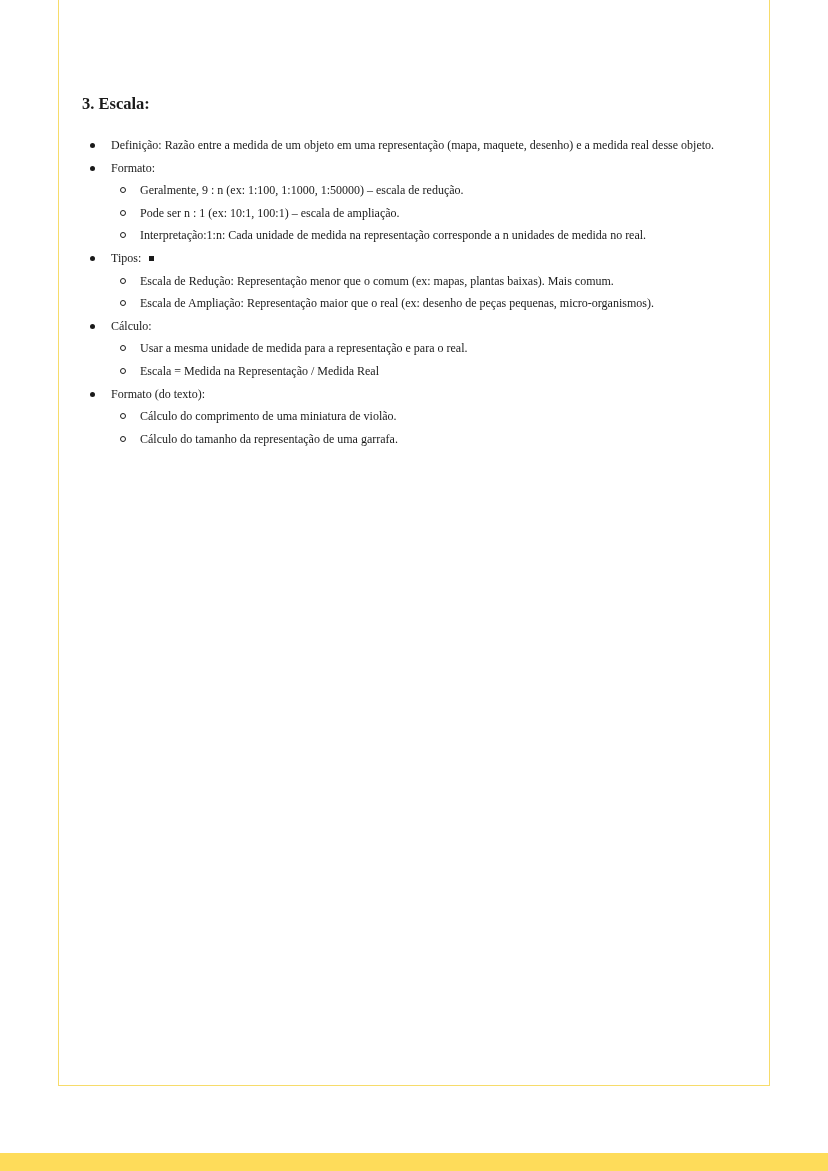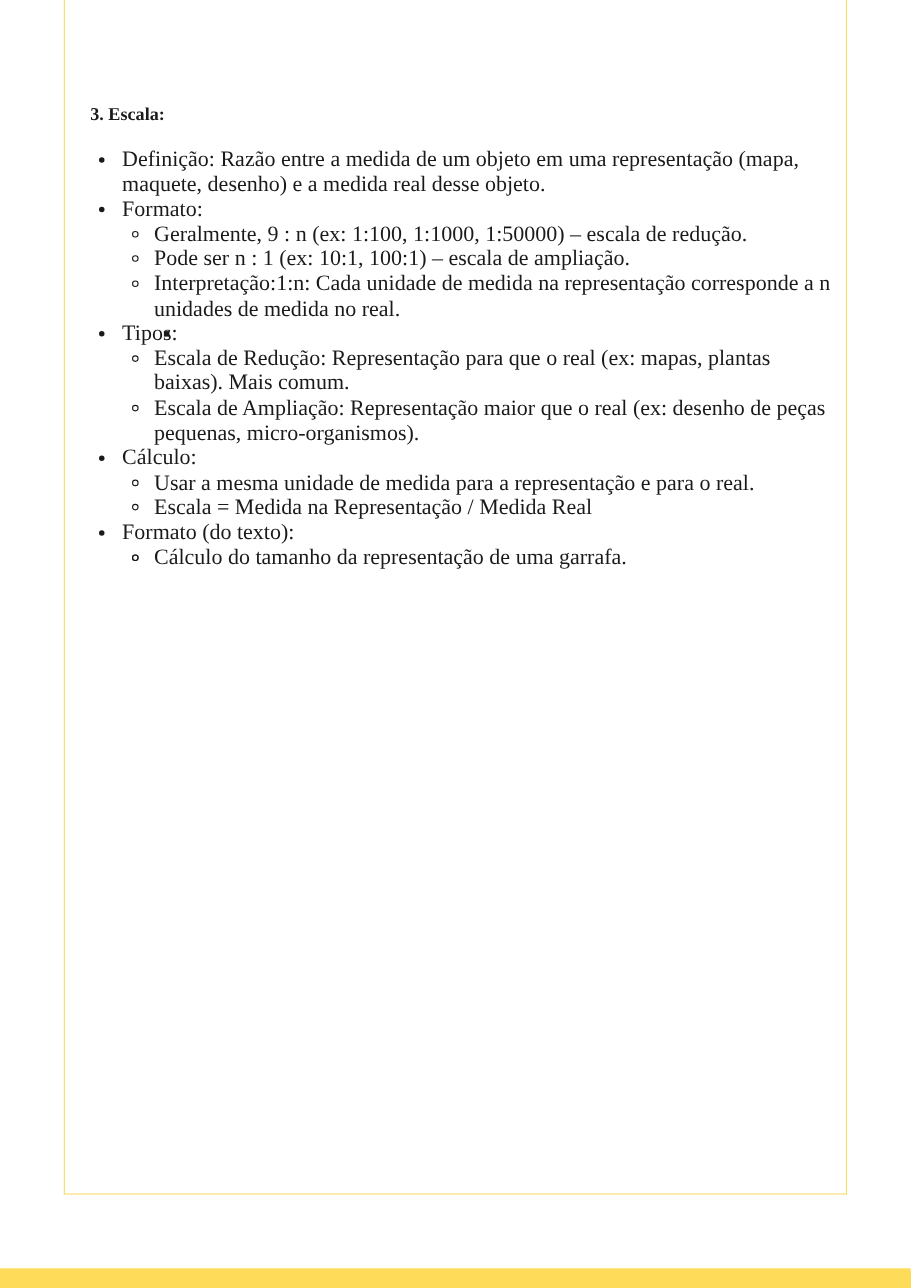--- a/index.html
+++ b/index.html
@@ -14,21 +14,21 @@
     border:1px solid #f7dc6a; border-top:none; box-sizing:border-box;
     background:#ffffff;
   }
   .content {
     position:absolute; left:82px; top:80px; width:680px;margin-top:12px;
   }
   h3 {
     font-size:16.5px; font-weight:bold; margin:0 0 18px 0; line-height:24px;
   }
   ul { margin:0; padding:0; list-style:none; }
-  li { position:relative; font-size:20px; line-height:22.6px; }
+  li { position:relative; font-size:12px; line-height:22.6px; }
   .l1 > li { padding-left:29px; }
   .l1 > li > .bullet {
     position:absolute; left:8px; top:9px; width:5px; height:5px; border-radius:50%; background:#1a1a1a;
   }
   .l2 { margin-left:0; }
   .l2 > li { padding-left:29px; }
   .l2 > li > .bullet {
     position:absolute; left:9px; top:8px; width:4px; height:4px; border-radius:50%;
     border:1.2px solid #1a1a1a; background:transparent;
   }
@@ -77,21 +77,21 @@
         </li>
       </ul>
     </li>
 
     <li>
       <span class="bullet"></span>
       <span>Tipos:</span>
       <ul class="l2">
         <li>
           <span class="bullet"></span>
-          <span>Escala de Redução: Representação para que o real (ex: mapas, plantas baixas). Mais comum.</span>
+          <span>Escala de Redução: Representação menor que o comum (ex: mapas, plantas baixas). Mais comum.</span>
         </li>
         <li>
           <span class="bullet"></span>
           <span>Escala de Ampliação: Representação maior que o real (ex: desenho de peças pequenas, micro-organismos).</span>
         </li>
       </ul>
     </li>
 
     <li>
       <span class="bullet"></span>
@@ -107,20 +107,21 @@
         </li>
       </ul>
     </li>
 
     <li>
       <span class="bullet"></span>
       <span>Formato (do texto):</span>
       <ul class="l2">
         <li>
           <span class="bullet"></span>
+          <span>Cálculo do comprimento de uma miniatura de violão.</span>
         </li>
         <li>
           <span class="bullet"></span>
           <span>Cálculo do tamanho da representação de uma garrafa.</span>
         </li>
       </ul>
     </li>
   </ul>
 </div>
 

